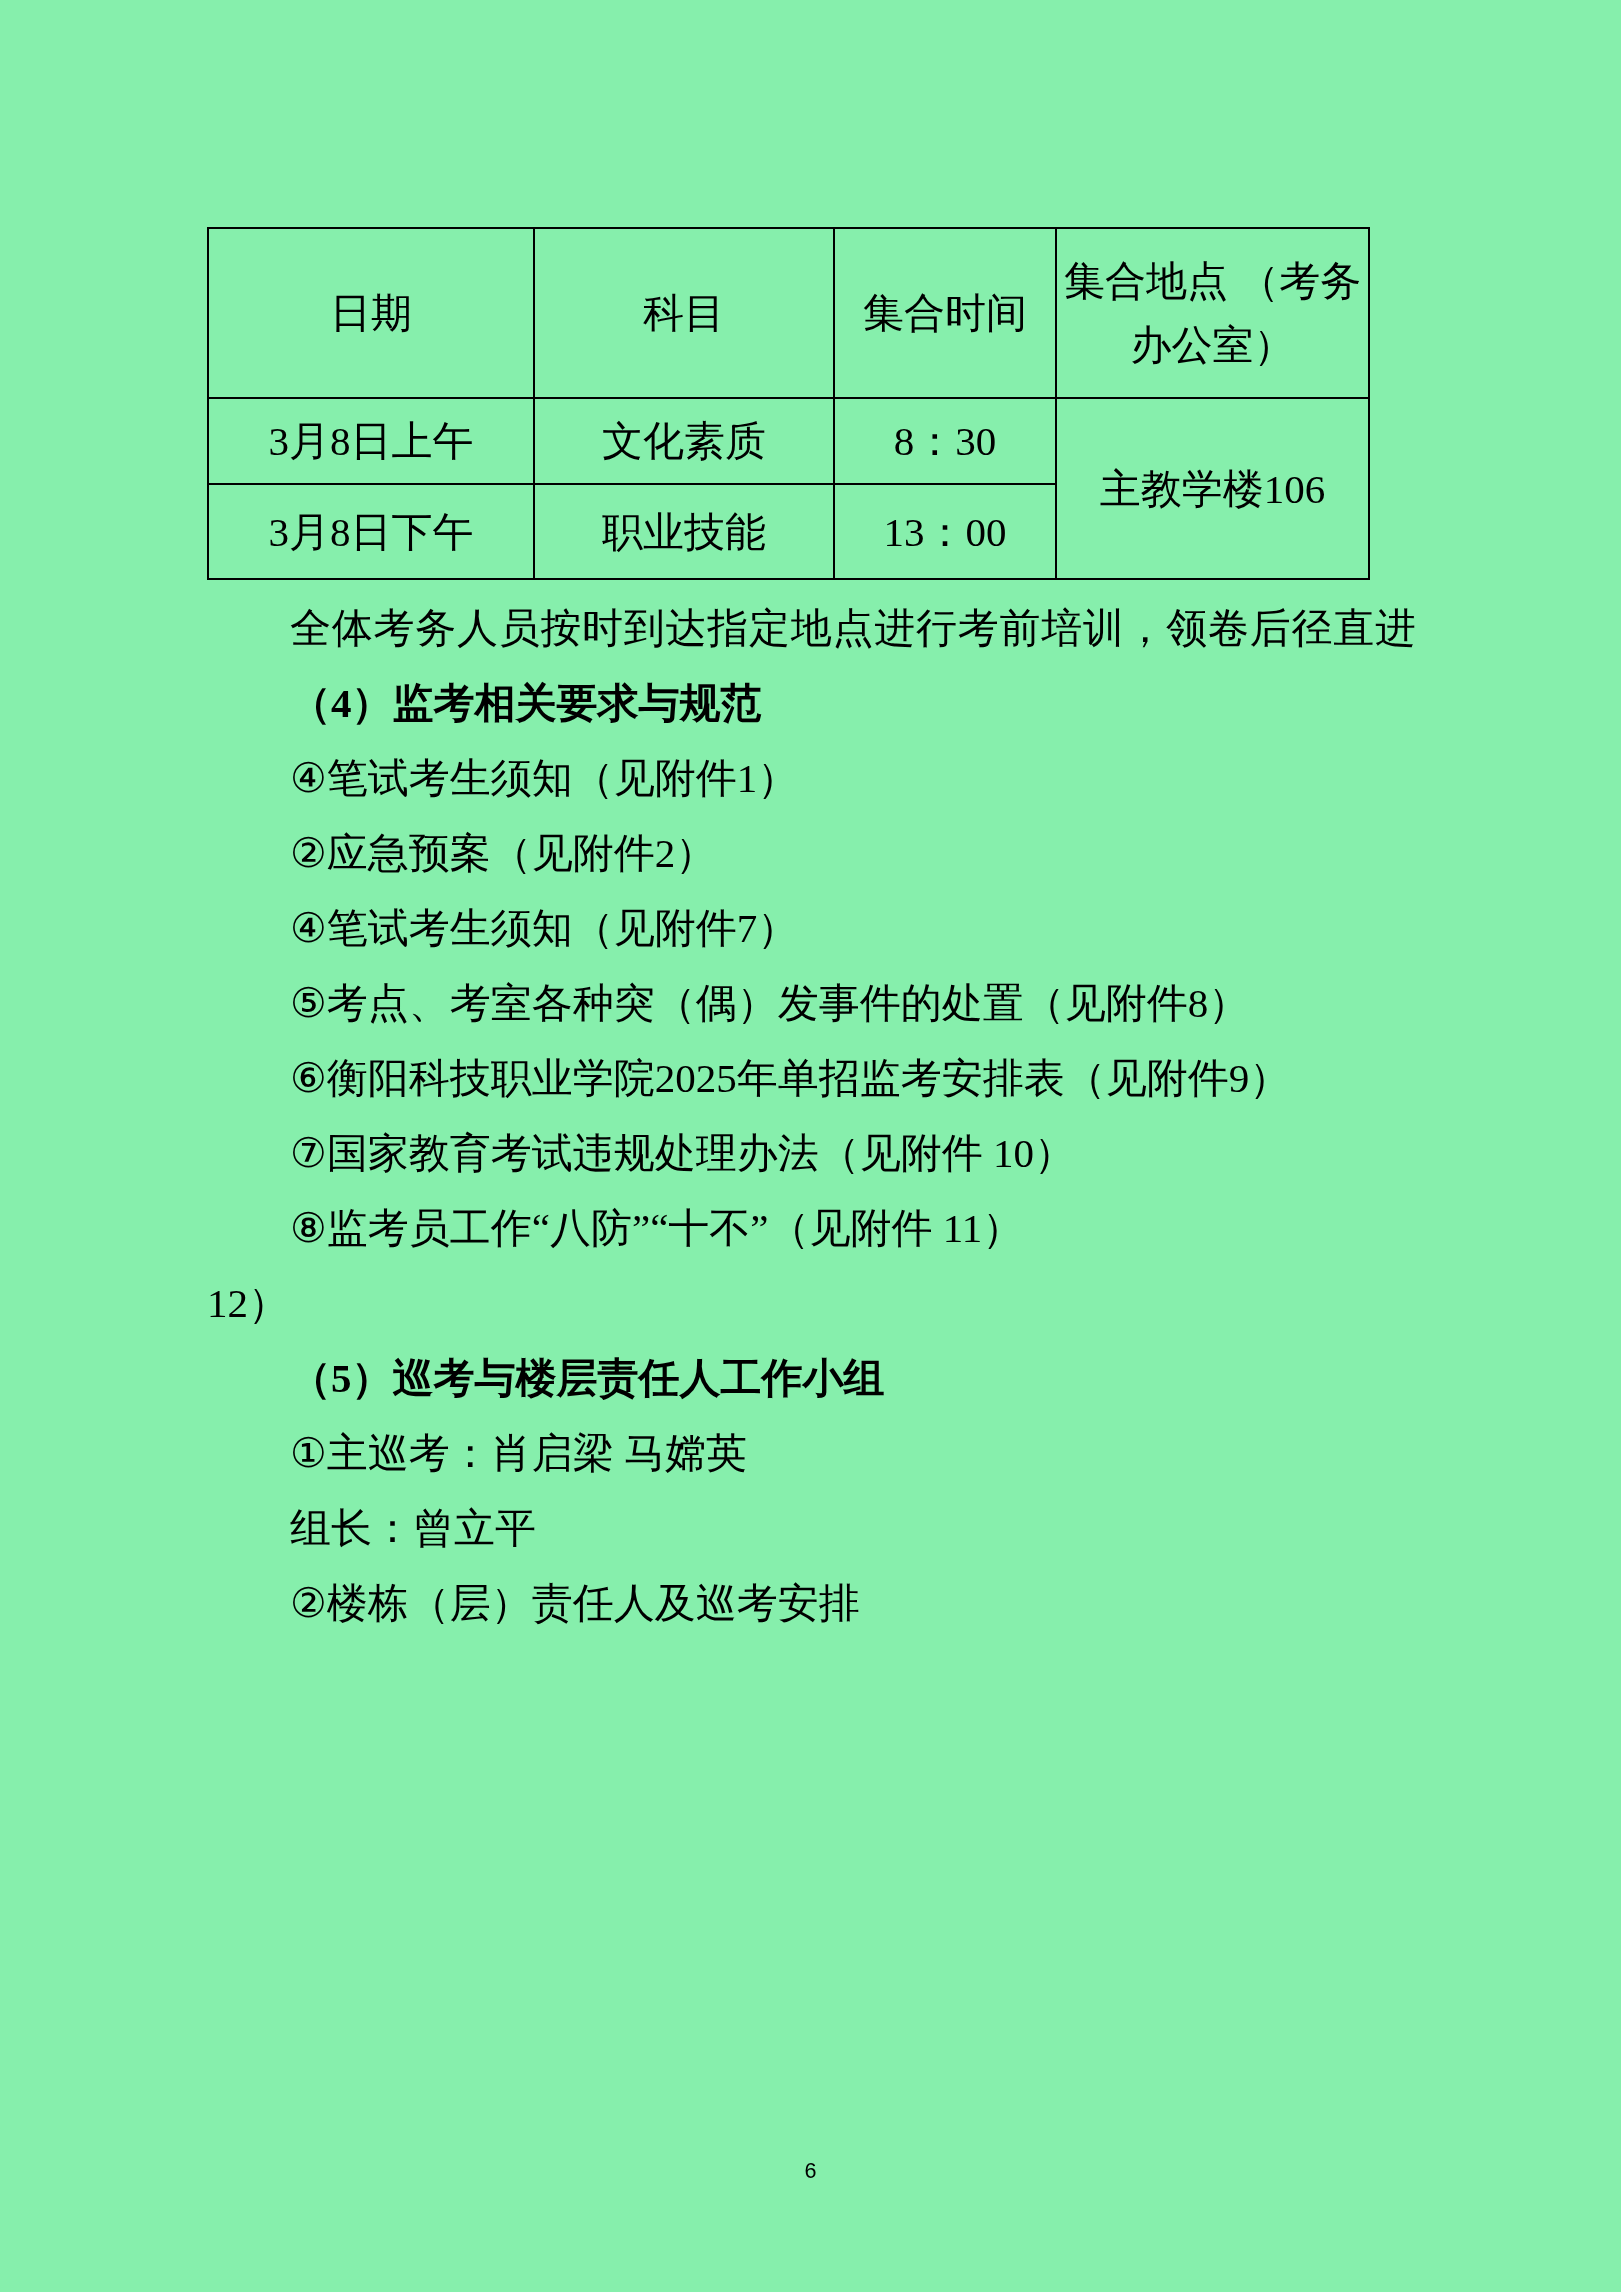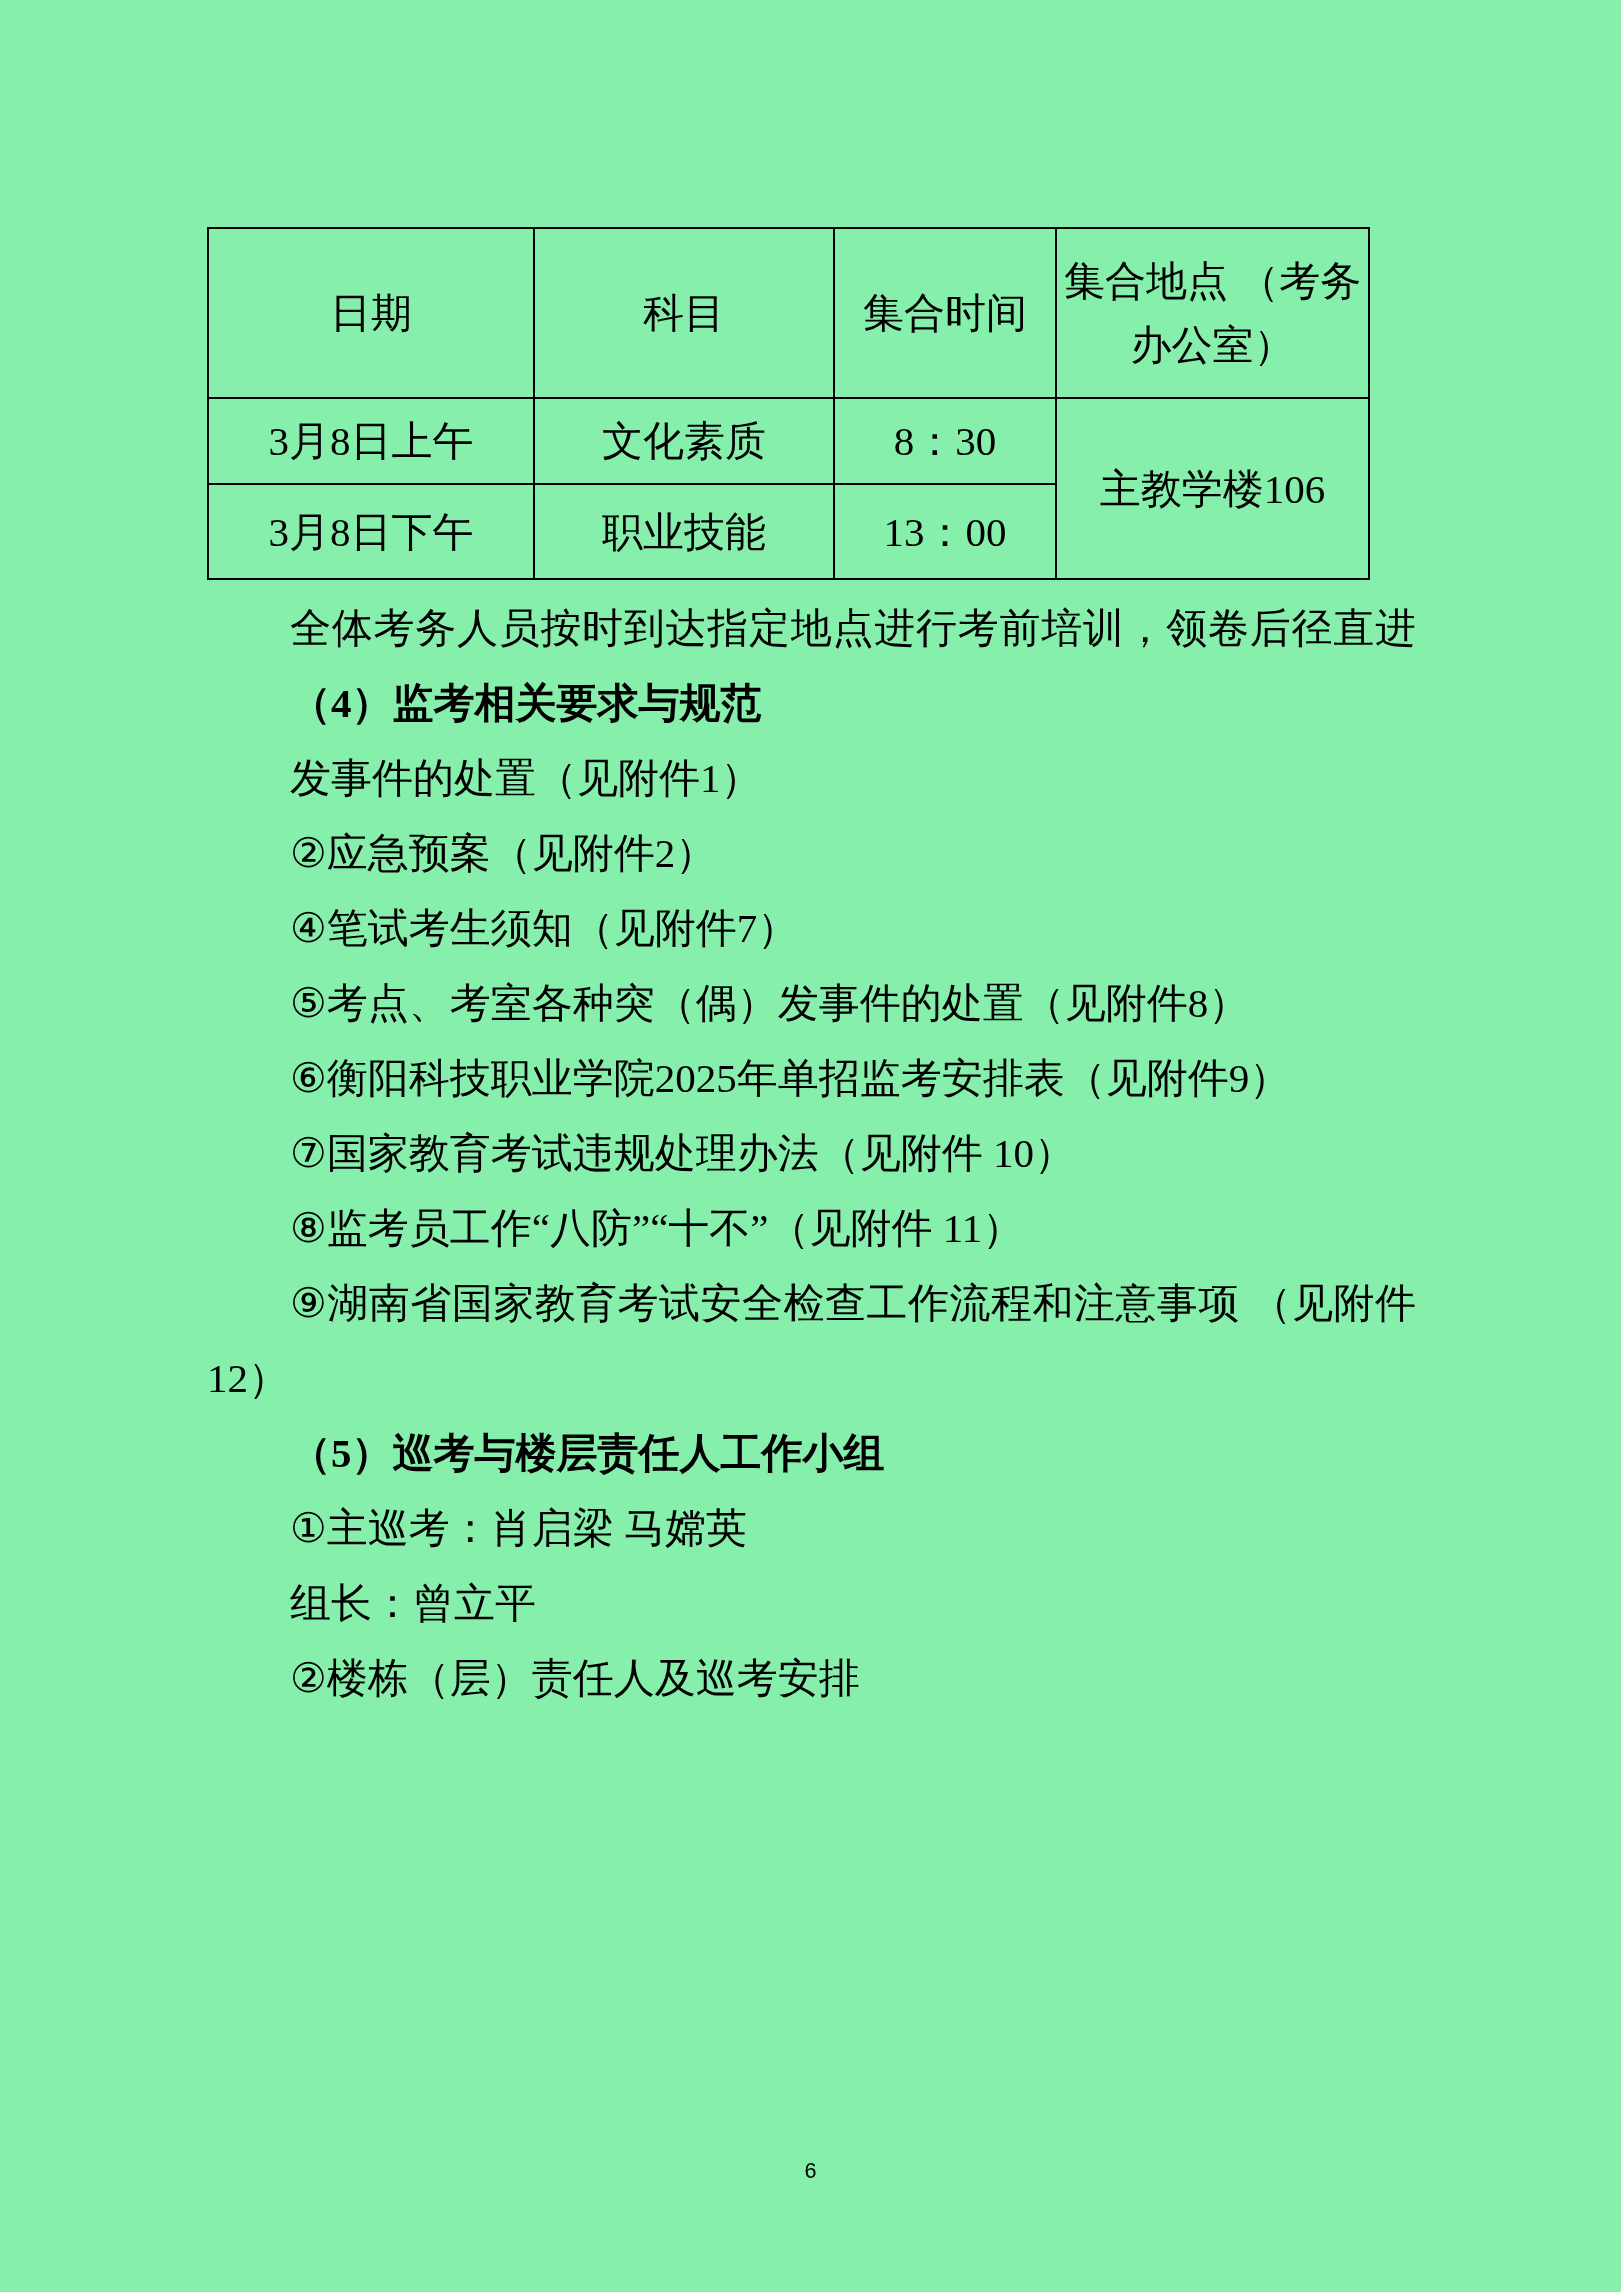--- a/index.html
+++ b/index.html
@@ -95,28 +95,27 @@
         <td>职业技能</td>
         <td>13：00</td>
       </tr>
     </tbody>
   </table>
 
   <div class="textblock">
     <div class="line indent fill">全体考务人员按时到达指定地点进行考前培训，领卷后径直进</div>
 
     <div class="line indent bold">（4）监考相关要求与规范</div>
-    <div class="line indent">发事件的处置（见附件1）</div>
+    <div class="line indent">④笔试考生须知（见附件1）</div>
     <div class="line indent">②应急预案（见附件2）</div>
     <div class="line indent">④笔试考生须知（见附件7）</div>
     <div class="line indent">⑤考点、考室各种突（偶）发事件的处置（见附件8）</div>
     <div class="line indent">⑥衡阳科技职业学院2025年单招监考安排表（见附件9）</div>
     <div class="line indent">⑦国家教育考试违规处理办法（见附件 10）</div>
     <div class="line indent">⑧监考员工作“八防”“十不”（见附件 11）</div>
-    <div class="line indent fill">⑨湖南省国家教育考试安全检查工作流程和注意事项 （见附件</div>
     <div class="line">12）</div>
 
     <div class="line indent bold">（5）巡考与楼层责任人工作小组</div>
     <div class="line indent">①主巡考：肖启梁 马嫦英</div>
     <div class="line indent">组长：曾立平</div>
     <div class="line indent">②楼栋（层）责任人及巡考安排</div>
   </div>
 
   <div class="page-number">6</div>
 

